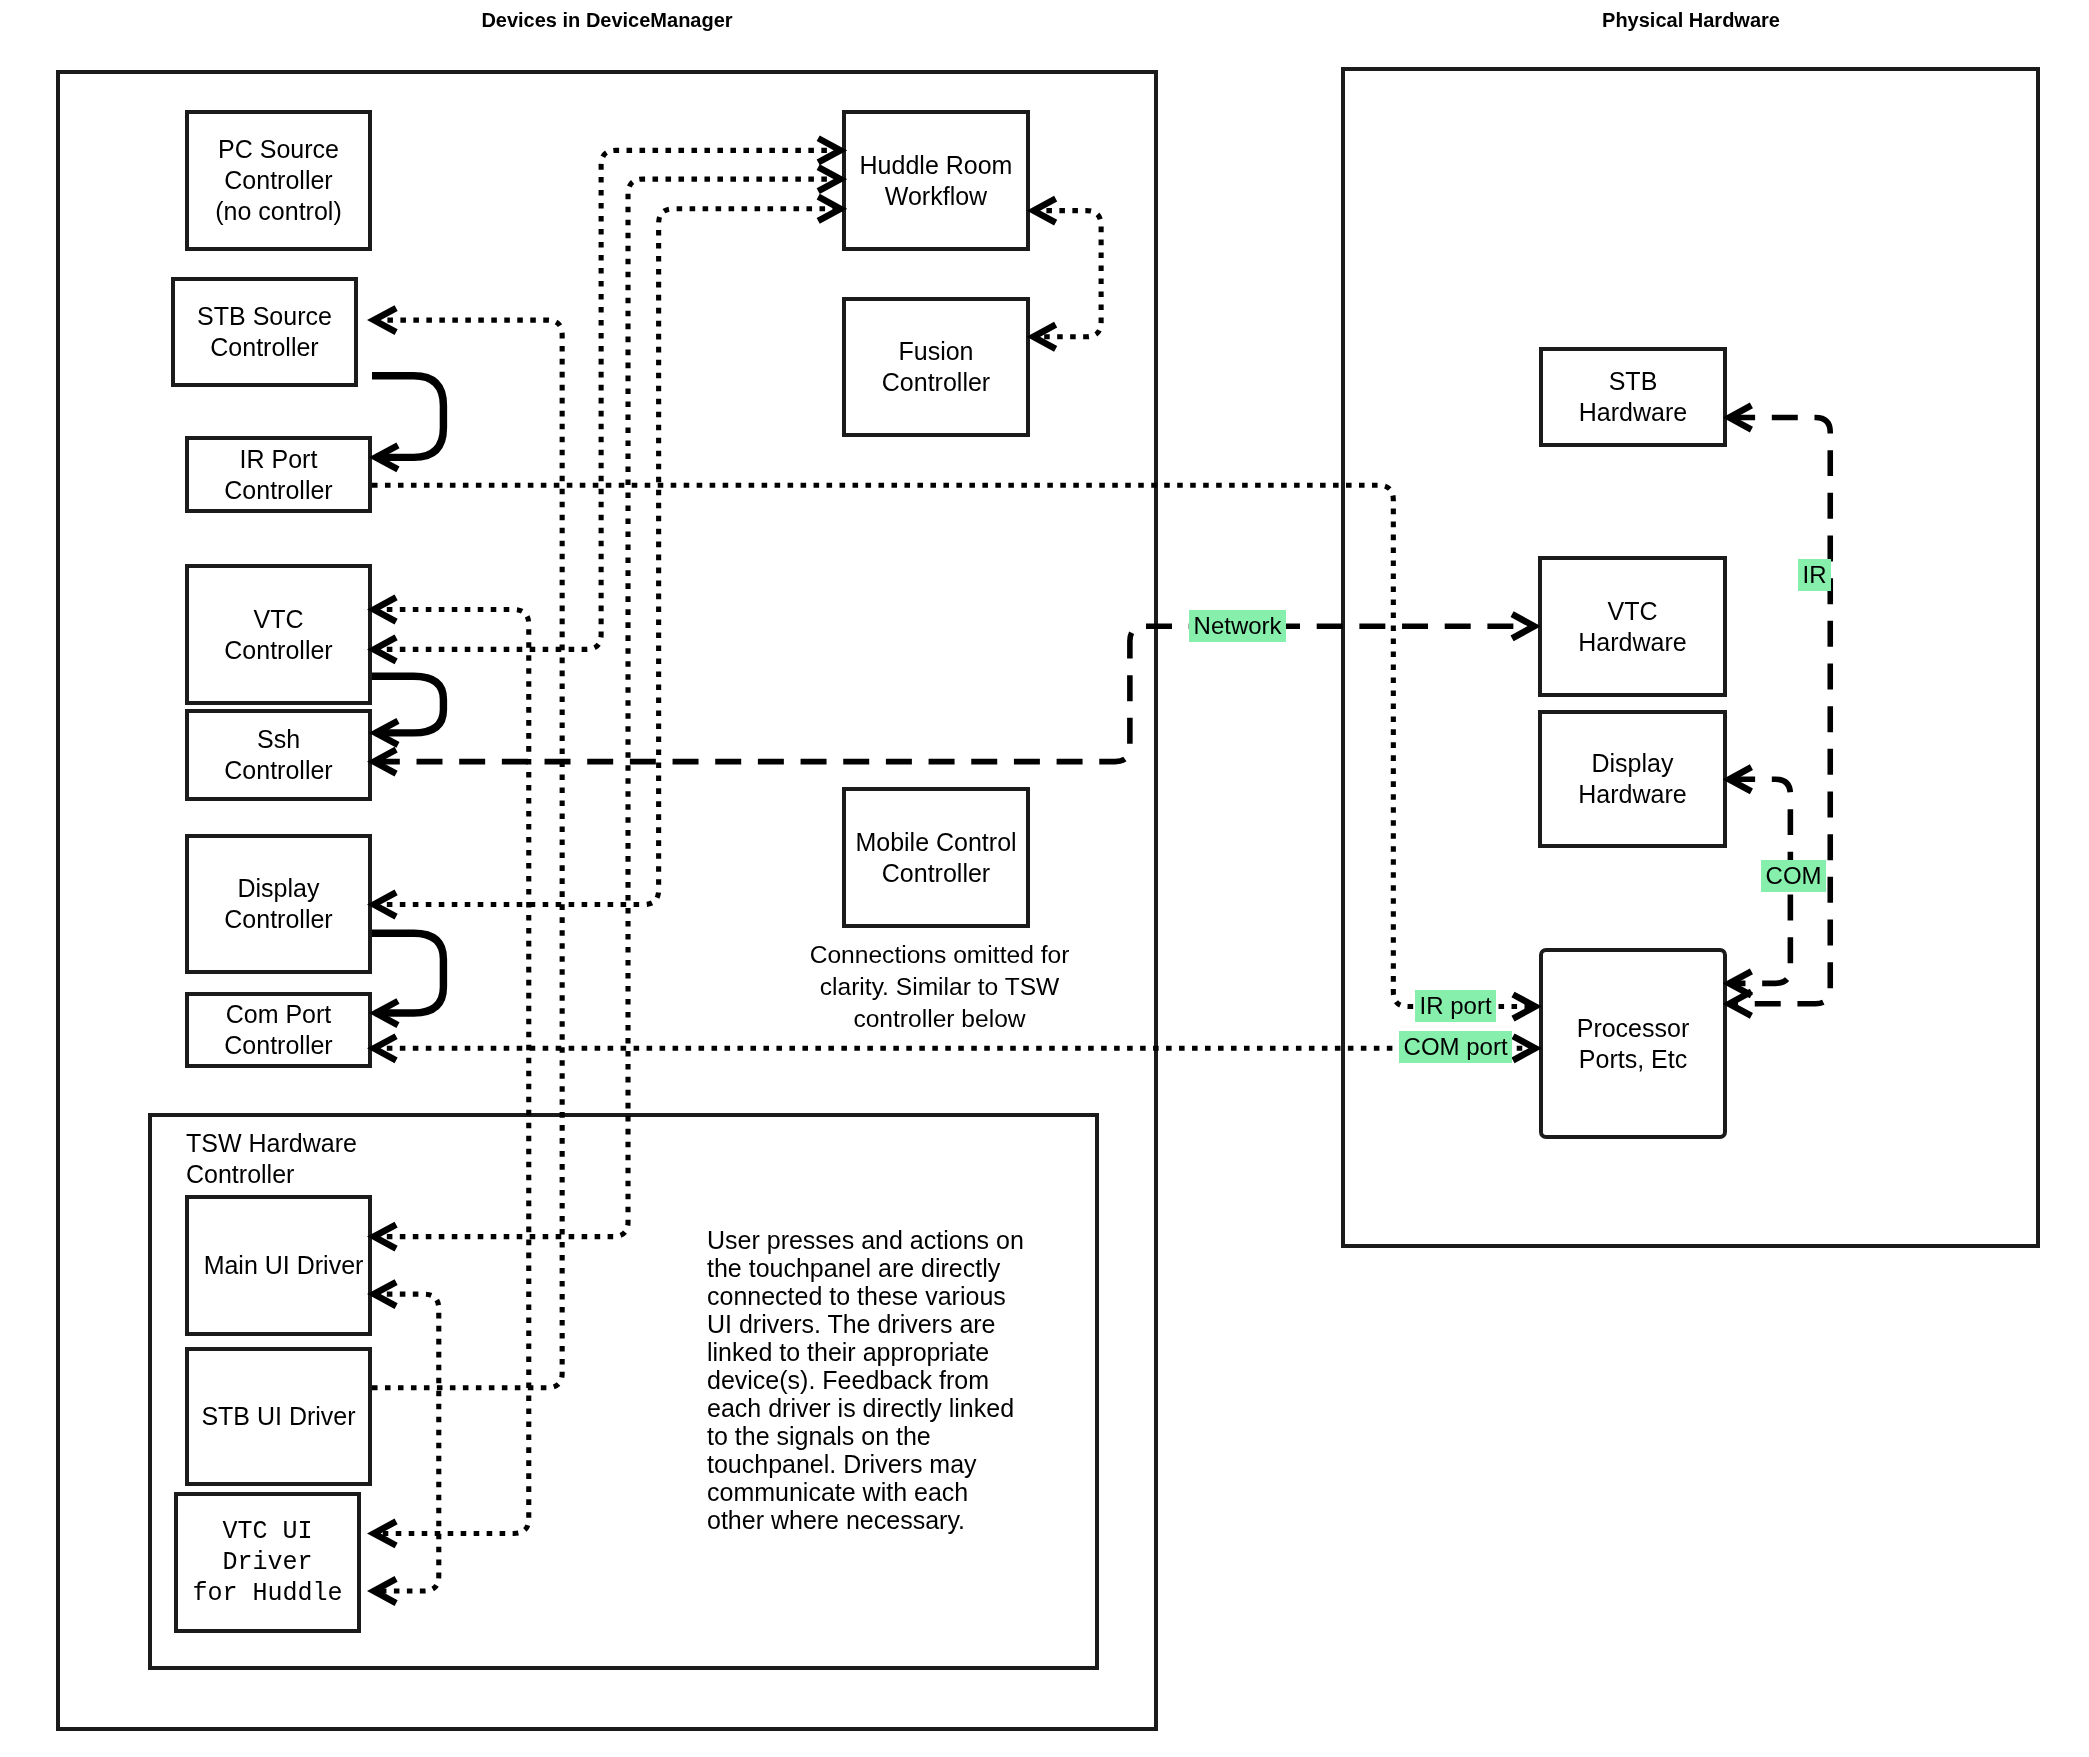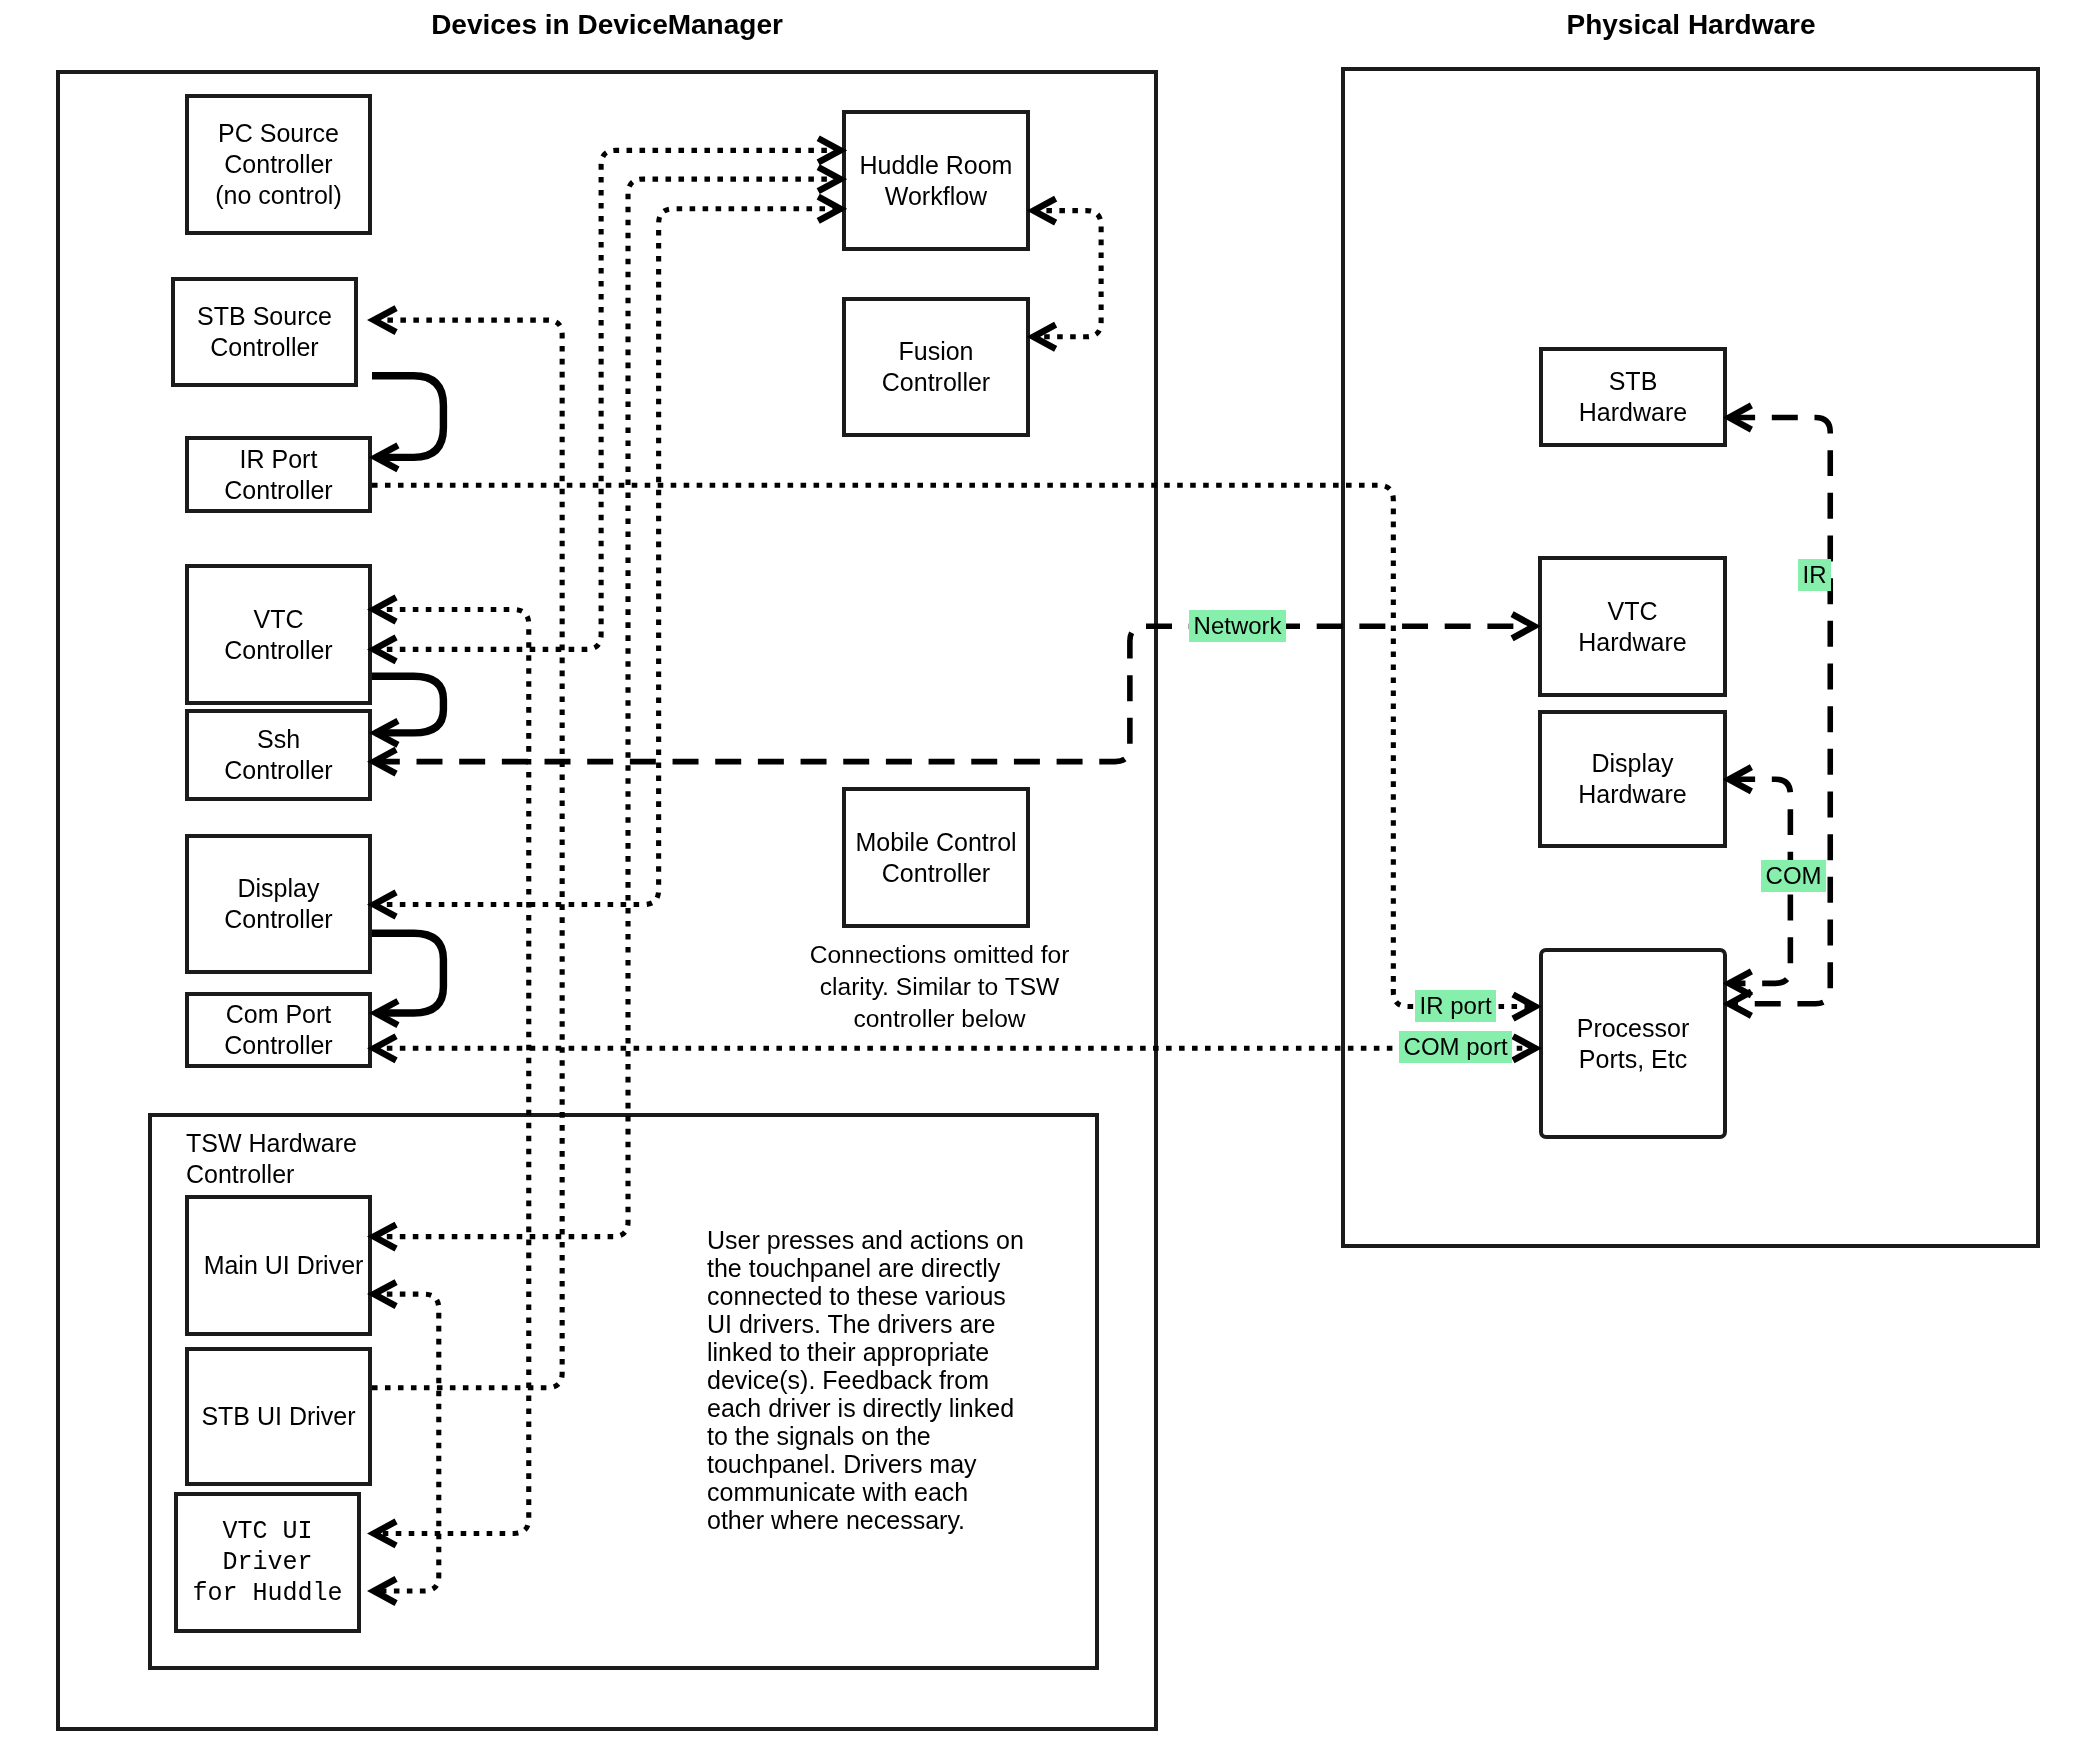--- a/index.html
+++ b/index.html
@@ -2,42 +2,42 @@
 <html style="font-size:15px"><head>
 <meta charset="utf-8">
 <style>
   html,body{margin:0;padding:0;background:#fff;}
   .canvas{position:relative;width:2090px;height:1758px;background:#fff;
           font-family:"Liberation Sans",sans-serif;color:#000;overflow:hidden;}
   .node{position:absolute;box-sizing:border-box;background:#fff;border:4.6px solid #1b1b1b;
         display:flex;align-items:center;justify-content:center;text-align:center;
         font-size:25px;line-height:31px;white-space:pre-line;z-index:2;}
   .group{position:absolute;box-sizing:border-box;background:#fff;border:4.6px solid #1b1b1b;z-index:1;}
-  .title{position:absolute;font-size:28px;font-weight:bold;text-align:center;z-index:2;}
+  .title{position:absolute;font-size:20px;font-weight:bold;text-align:center;z-index:2;}
   .note{position:absolute;font-size:24.6px;line-height:32px;white-space:pre-line;z-index:2;}
   .grouplabel{position:absolute;font-size:25px;line-height:31px;white-space:pre-line;z-index:2;}
   .linelabel{position:absolute;font-size:24px;line-height:28px;background:#86efac;
              padding:1.9px 4.6px;z-index:4;white-space:nowrap;}
   svg.wires{position:absolute;left:0;top:0;z-index:3;pointer-events:none;}
 </style>
 </head>
 <body>
 
 <div class="canvas">
 
   <div class="title" style="left:143px;top:9.3px;width:928px;">Devices in DeviceManager</div>
   <div class="title" style="left:1320px;top:9.3px;width:742px;">Physical Hardware</div>
 
   <div class="group" style="left:56px;top:70px;width:1102px;height:1661px;"></div>
   <div class="group" style="left:1341px;top:67px;width:699px;height:1181px;"></div>
   <div class="group" style="left:148px;top:1113px;width:951px;height:557px;"></div>
   <div class="grouplabel" style="left:186px;top:1128px;width:352px;">TSW Hardware
 Controller</div>
 
-  <div class="node" style="left:185px;top:94px;width:187px;height:141px;">PC Source
+  <div class="node" style="left:185px;top:110px;width:187px;height:141px;">PC Source
 Controller
 (no control)</div>
   <div class="node" style="left:171px;top:277px;width:187px;height:110px;">STB Source
 Controller</div>
   <div class="node" style="left:185px;top:436px;width:187px;height:77px;">IR Port
 Controller</div>
   <div class="node" style="left:185px;top:564px;width:187px;height:141px;">VTC
 Controller</div>
   <div class="node" style="left:185px;top:709px;width:187px;height:92px;">Ssh
 Controller</div>

